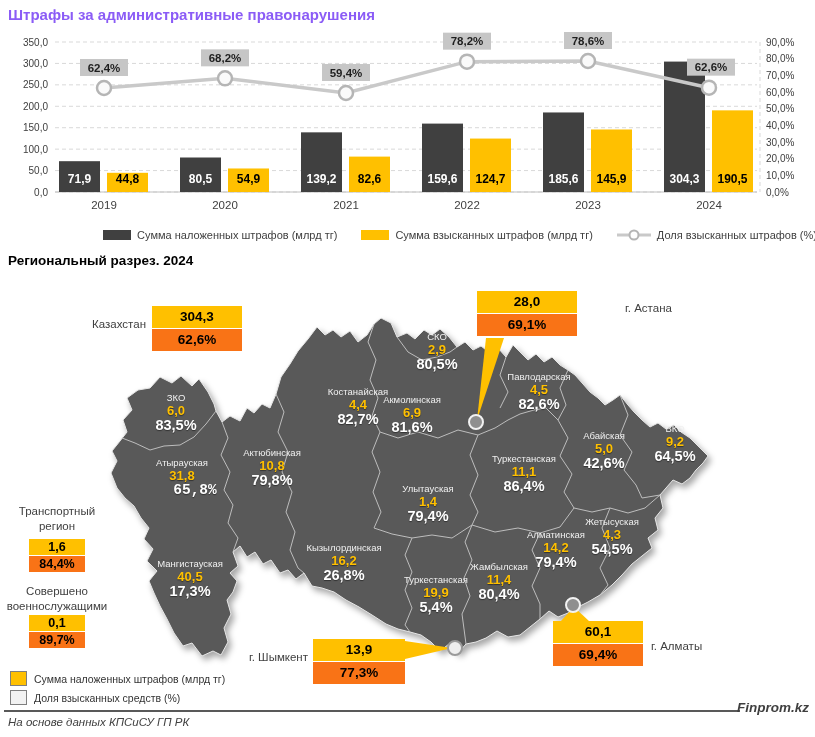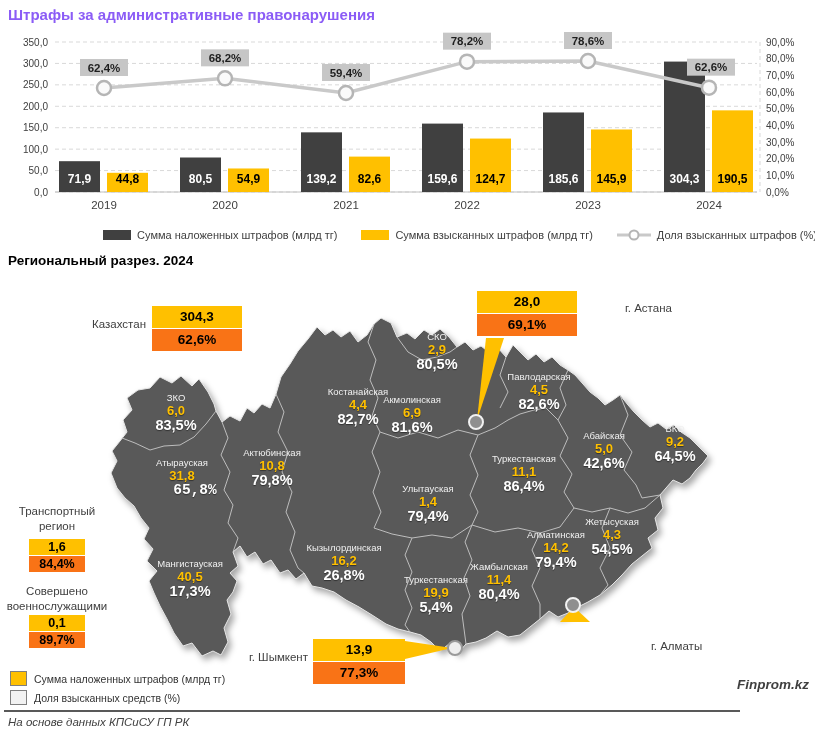--- a/index.html
+++ b/index.html
@@ -28,21 +28,21 @@
         height:22px;line-height:22px;}
   .co-p{background:#f97316;color:#000;font-size:13.5px;font-weight:bold;text-align:center;
         height:22px;line-height:22px;margin-top:1px;}
   .callout.small .co-v,.callout.small .co-p{height:16px;line-height:17px;font-size:12.5px;}
   .co-label{position:absolute;font-size:11.5px;color:#404040;white-space:nowrap;}
   .sstat-label{position:absolute;font-size:11.5px;color:#404040;text-align:center;line-height:15px;}
   .mlegend{position:absolute;left:10px;top:671px;font-size:10.5px;color:#333;}
   .mlegend .row{display:flex;align-items:center;margin-bottom:4px;}
   .mlegend .sw{width:15px;height:13px;border:1px solid #7f7f7f;margin-right:7px;flex:0 0 auto;}
   .src-line{position:absolute;left:4px;top:710px;width:736px;border-top:2px solid #595959;}
-  .brand{position:absolute;right:6px;top:677px;font-size:13.5px;font-weight:bold;font-style:italic;color:#3f3f3f;}
+  .brand{position:absolute;right:6px;top:700px;font-size:13.5px;font-weight:bold;font-style:italic;color:#3f3f3f;}
   .source{position:absolute;left:8px;top:716px;font-size:11.5px;font-style:italic;color:#404040;}
 </style>
 </head>
 <body>
 
 <div class="page">
 
   <div class="h1">Штрафы за административные правонарушения</div>
 
   <svg id="combo-chart" width="815" height="250" viewBox="0 0 815 250">
@@ -293,20 +293,24 @@
     <div class="co-v">304,3</div>
     <div class="co-p">62,6%</div>
   </div>
 
   <div class="callout" style="left:477px;top:291px;width:100px;">
     <div class="co-v">28,0</div>
     <div class="co-p">69,1%</div>
   </div>
   <div class="co-label" style="left:585px;top:302px;padding-left:40px;">г. Астана</div>
 
+  <div class="callout" style="left:553px;top:621px;width:90px;">
+    <div class="co-v">60,1</div>
+    <div class="co-p">69,4%</div>
+  </div>
   <div class="co-label" style="left:651px;top:640px;">г. Алматы</div>
 
   <div class="callout" style="left:313px;top:639px;width:92px;">
     <div class="co-v">13,9</div>
     <div class="co-p">77,3%</div>
   </div>
   <div class="co-label" style="left:232px;top:651px;width:76px;text-align:right;">г. Шымкент</div>
 
   <div class="sstat-label" style="left:12px;top:504px;width:90px;">Транспортный регион</div>
   <div class="callout small" style="left:29px;top:539px;width:56px;">

